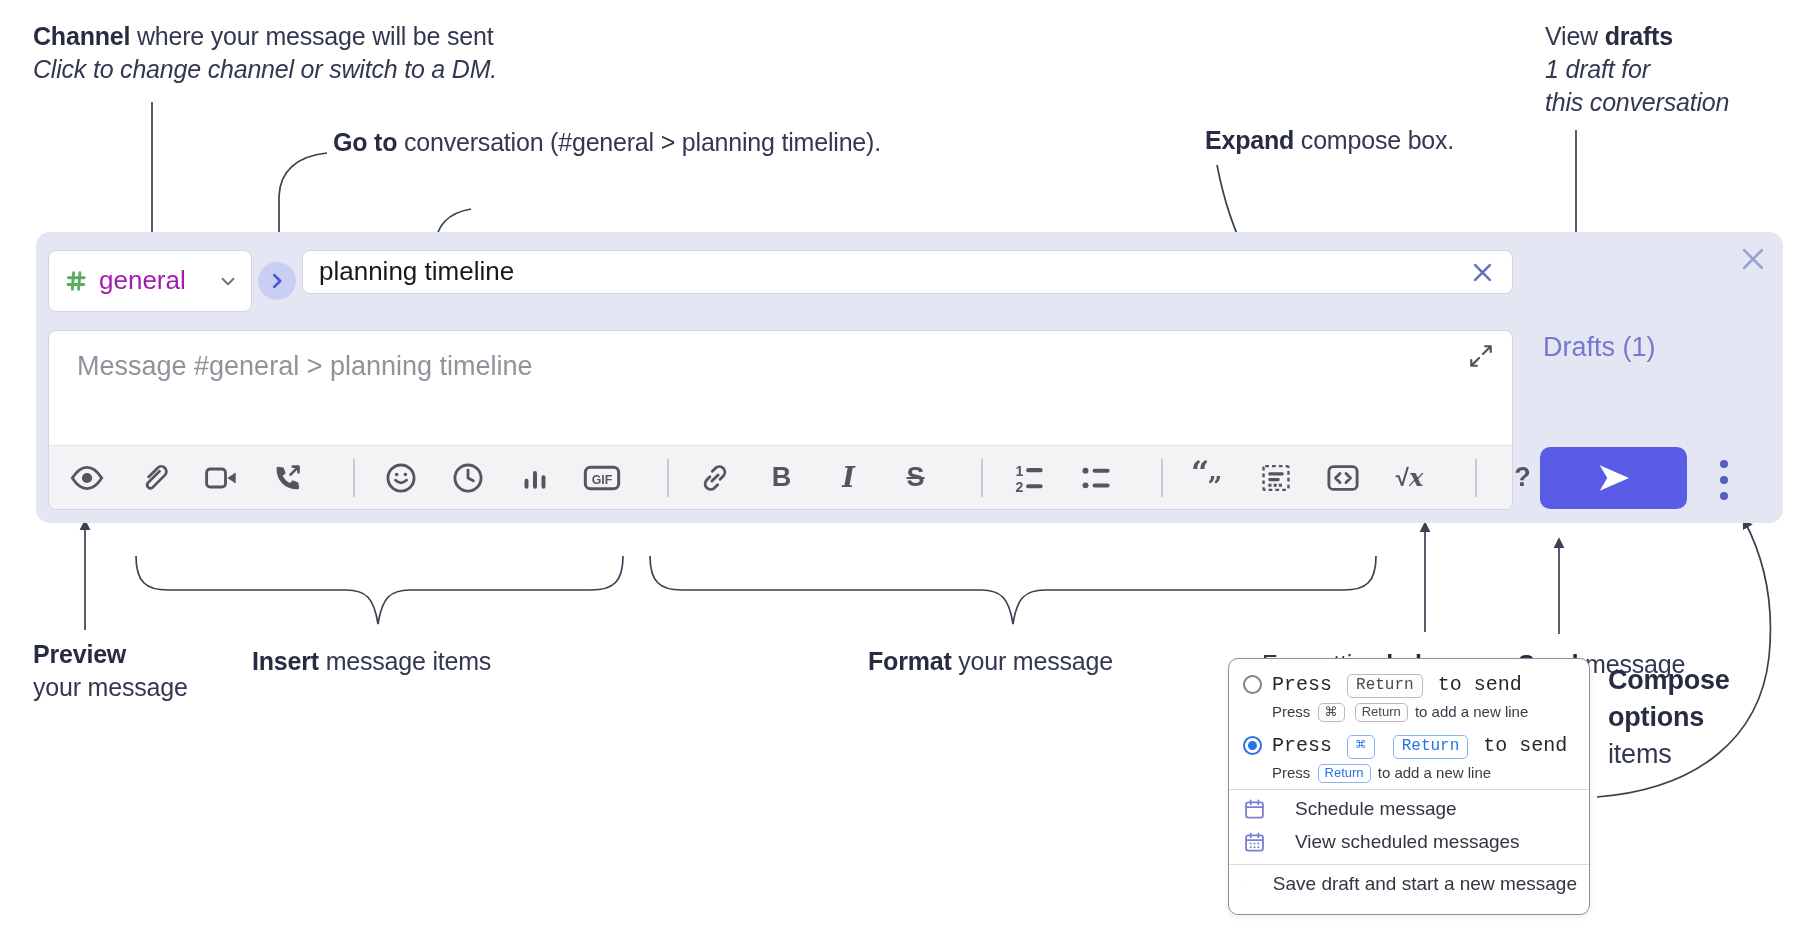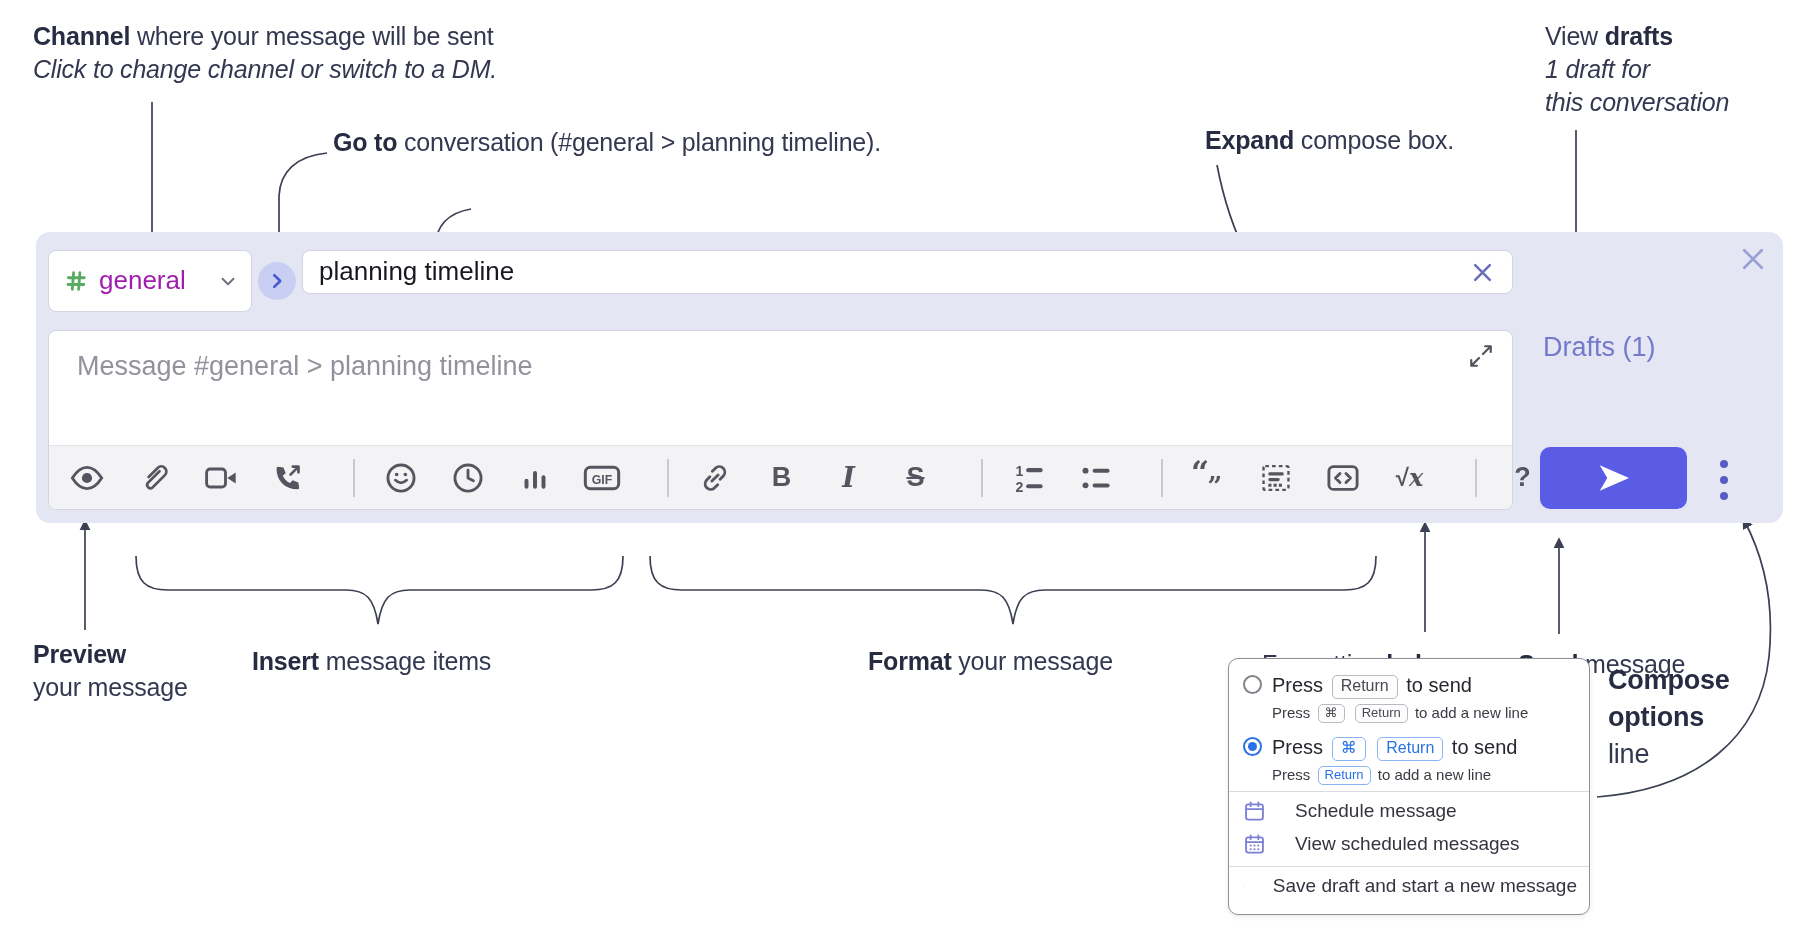--- a/index.html
+++ b/index.html
@@ -44,21 +44,21 @@
   
   .popup{position:absolute;left:1228px;top:658px;width:362px;height:257px;background:#fff;
          border:1.5px solid #8f8f96;border-radius:10px;box-sizing:border-box;
          box-shadow:0 2px 6px rgba(0,0,0,.08);padding:13px 0 0 0;}
   .opt{display:flex;align-items:flex-start;padding:0 12px 0 14px;margin-bottom:9px;}
   .radio{width:19px;height:19px;border-radius:50%;border:2px solid #83838c;box-sizing:border-box;
          margin:3px 10px 0 0;flex:0 0 auto;position:relative;cursor:pointer;background:#fff;}
   .radio.selected{border-color:#2a72e8;}
   .radio.selected::after{content:"";position:absolute;left:3px;top:3px;width:9px;height:9px;
          border-radius:50%;background:#2a72e8;}
-  .opt-main{font-size:20px;color:#26262e;line-height:26px;}
+  .opt-main{font-size:20px;color:#26262e;line-height:26px;font-family:Liberation Mono, monospace;}
   .opt-sub{font-size:15px;color:#3a3a44;line-height:24px;margin-top:2px;}
   .kbd{display:inline-block;border:1px solid #b9b9c1;border-radius:5px;background:#fdfdfd;
        color:#4a4a54;font-size:16px;line-height:20px;padding:0 8px 2px;margin:0 3px;vertical-align:1px;}
   .opt-sub .kbd{font-size:13px;line-height:16px;padding:0 6px 1px;}
   .kbd.blue{border-color:#8ab4f2;color:#2a72e8;background:#fff;}
   .pdiv{border:none;border-top:1px solid #dadae0;margin:4px 0;}
   .mitem{display:flex;align-items:flex-start;gap:29px;padding:4px 12px 4px 14px;height:25px;
          font-size:19px;color:#343440;cursor:pointer;white-space:nowrap;}
 </style>
 </head>
@@ -300,21 +300,21 @@
   </div>
   <div class="ann" style="left:1262px;top:648px;">
     <span>Formatting </span><b>help</b>
   </div>
   <div class="ann" style="left:1518px;top:648px;">
     <b>Send</b><span> message</span>
   </div>
   <div class="ann" style="left:1608px;top:662px;line-height:37px;font-size:27px;">
     <b>Compose</b><br>
     <b>options</b><br>
-    <span>line</span>
+    <span>items</span>
   </div>
 
   <div class="popup">
     <div class="opt">
       <span class="radio"></span>
       <div>
         <div class="opt-main"><span>Press</span>
           <span class="kbd">Return</span>
           <span>to send</span></div>
         <div class="opt-sub"><span>Press</span>

